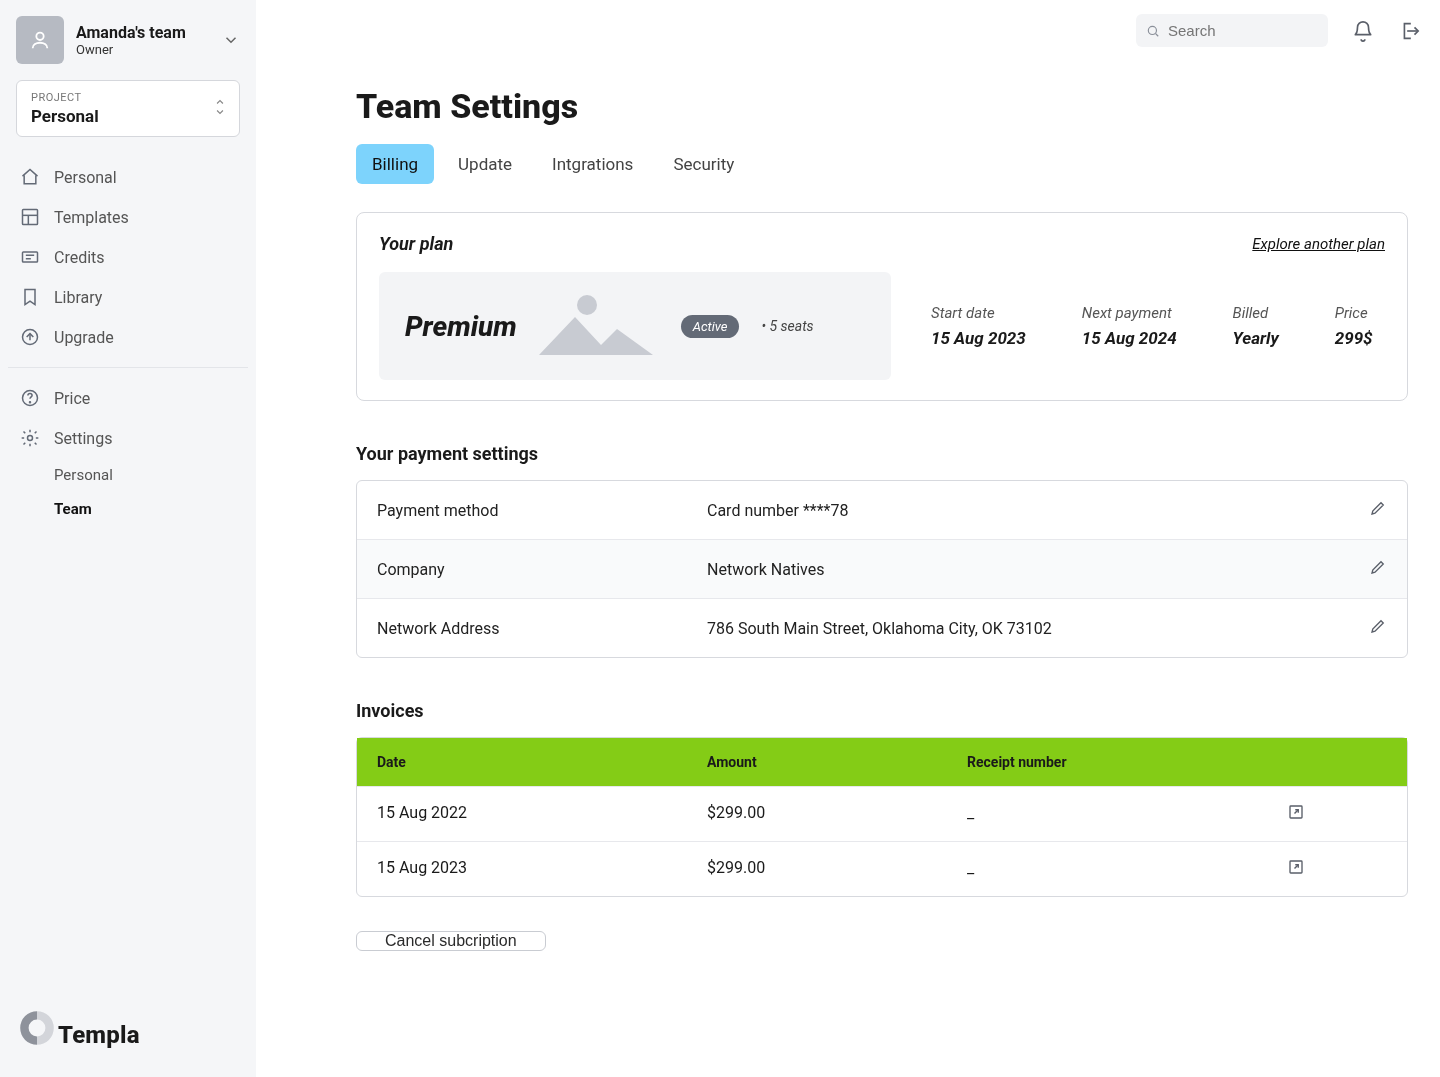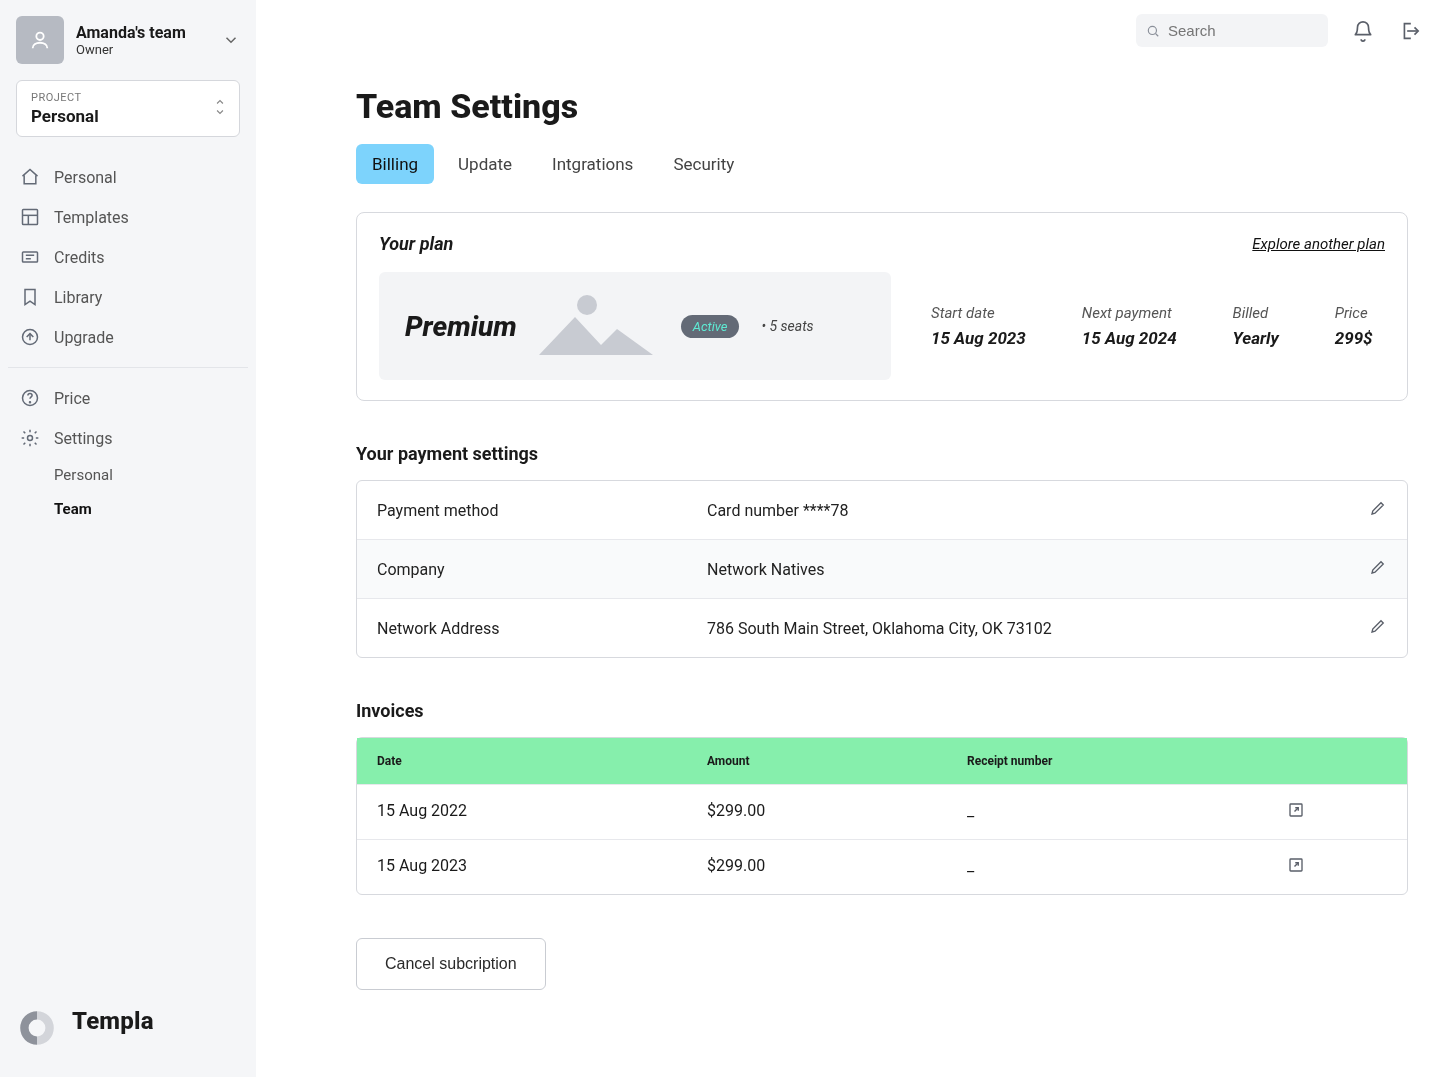--- a/index.html
+++ b/index.html
@@ -13,21 +13,21 @@
 .proj-select { margin: 0 16px 20px 16px; border: 1px solid #d5d7dc; background: #fff; border-radius: 6px; padding: 10px 14px; display: flex; flex-direction: column; position: relative; }
 .proj-select .caption { font-size: 11px; letter-spacing: .5px; color: #777; text-transform: uppercase; }
 .proj-select .value { font-weight: 700; font-size: 17px; margin-top: 2px; }
 .proj-select .updown { position: absolute; right: 12px; top: 50%; transform: translateY(-50%); color: #888; }
 .nav { padding: 0 8px; }
 .nav-item { display: flex; align-items: center; gap: 14px; padding: 10px 12px; color: #555; font-size: 16px; border-radius: 6px; cursor: pointer; }
 .nav-item .icon { width: 20px; display: flex; justify-content: center; color: #636a76; }
 .nav-sep { height: 1px; background: #e3e5e9; margin: 10px 0; }
 .sub-item { padding: 8px 12px 8px 46px; font-size: 15px; color: #555; cursor: pointer; }
 .sub-item.active { font-weight: 700; color: #111; }
-.brand { position: absolute; bottom: 28px; left: 16px; display: flex; align-items: flex-start; gap: 14px; }
+.brand { position: absolute; bottom: 28px; left: 16px; display: flex; align-items: flex-end; }
 .brand .logo { width: 42px; height: 42px; }
 .brand .name { font-weight: 800; font-size: 24px; letter-spacing: .2px; }
 
 .main { flex: 1; padding: 14px 20px 0 100px; height: 100%; position: relative; }
 .topbar { position: absolute; top: 14px; right: 20px; display: flex; align-items: center; gap: 24px; }
 .search { background: #f3f4f6; border-radius: 6px; display: flex; align-items: center; gap: 8px; padding: 8px 10px; width: 192px; }
 .search input { border: 0; background: transparent; outline: 0; font-size: 15px; color: #333; width: 100%; }
 .iconbtn { background: transparent; border: 0; color: #5a5f69; cursor: pointer; display: flex; }
 
 h1.page-title { font-size: 34px; font-weight: 800; margin-top: 72px; }
@@ -36,47 +36,47 @@
 .tab.active { background: #7dd3fc; font-weight: 400; color: #111; }
 
 .panel { border: 1px solid #d7d9de; border-radius: 8px; padding: 20px 22px; margin-top: 28px; width: 1052px; font-style: italic; }
 .panel-head { display: flex; justify-content: space-between; align-items: center; }
 .panel-title { font-size: 18px; font-weight: 700; }
 .link { text-decoration: underline; font-size: 15px; color: #111; cursor: pointer; }
 .plan-row { display: flex; align-items: stretch; gap: 40px; margin-top: 18px; }
 .plan-card { background: #f3f4f6; border-radius: 6px; width: 512px; height: 108px; display: flex; align-items: center; padding: 0 26px; gap: 22px; position: relative; }
 .plan-card .pname { font-size: 28px; font-weight: 800; }
 .plan-card .img-ph { width: 130px; height: 78px; display:block; margin-left:-10px; }
-.badge-pill { background: #636a76; color: #5eead4; font-size: 13px; border-radius: 999px; padding: 4px 12px; }
+.badge-pill { background: #636a76; color: #ffffff; font-size: 13px; border-radius: 999px; padding: 4px 12px; }
 .seats { font-size: 14px; color: #444; }
 .facts { display: flex; gap: 56px; align-items: center; }
 .fact .lab { font-size: 15px; color: #555; }
 .fact .val { font-size: 17px; font-weight: 700; margin-top: 6px; }
 
 .section-title { font-size: 18px; font-weight: 700; margin-top: 42px; }
 .settings-table { border: 1px solid #d7d9de; border-radius: 6px; margin-top: 16px; width: 1052px; }
 .srow { display: flex; align-items: center; padding: 18px 20px; border-bottom: 1px solid #e7e8ec; font-size: 16px; }
 .srow:last-child { border-bottom: 0; }
 .srow.alt { background: #f9fafb; }
 .srow .k { width: 330px; color: #222; }
 .srow .v { flex: 1; color: #222; }
 .srow .edit { color: #5a5f69; cursor: pointer; }
 
 .inv-table { border: 1px solid #d7d9de; border-radius: 6px; margin-top: 16px; width: 1052px; }
-.ihead { display: flex; background: #86efac; border-bottom: 1px solid #e7e8ec; font-weight: 700; font-size: 12px; }
+.ihead { display: flex; background: #84cc16; border-bottom: 1px solid #e7e8ec; font-weight: 700; font-size: 14px; }
 .ihead > div, .irow > div { padding: 16px 20px; }
 .col-date { width: 330px; }
 .col-amt { width: 260px; }
 .col-rec { width: 320px; }
 .col-act { flex: 1; display: flex; justify-content: flex-start; }
 .irow { display: flex; border-bottom: 1px solid #e7e8ec; font-size: 16px; }
 .irow:last-child { border-bottom: 0; }
 .irow .ext { color: #5a5f69; cursor: pointer; }
 
-.cancel-btn { margin-top: 43px; border: 1px solid #c9ccd2; background: #fff; padding: 16px 28px; border-radius: 6px; font-size: 16px; color: #2a2a2a; cursor: pointer; }
+.cancel-btn { margin-top: 34px; border: 1px solid #c9ccd2; background: #fff; padding: 0 28px; border-radius: 6px; font-size: 16px; color: #2a2a2a; cursor: pointer; }
 </style>
 </head>
 <body>
 
 <aside class="sidebar">
   <div class="team-switch">
     <div class="avatar-sq">
       <svg width="22" height="22" viewBox="0 0 24 24" fill="none" stroke="white" stroke-width="2">
           <circle cx="12" cy="8" r="4"></circle>
           <path d="M4 21c0-4 4-6 8-6s8 2 8 6"></path>

